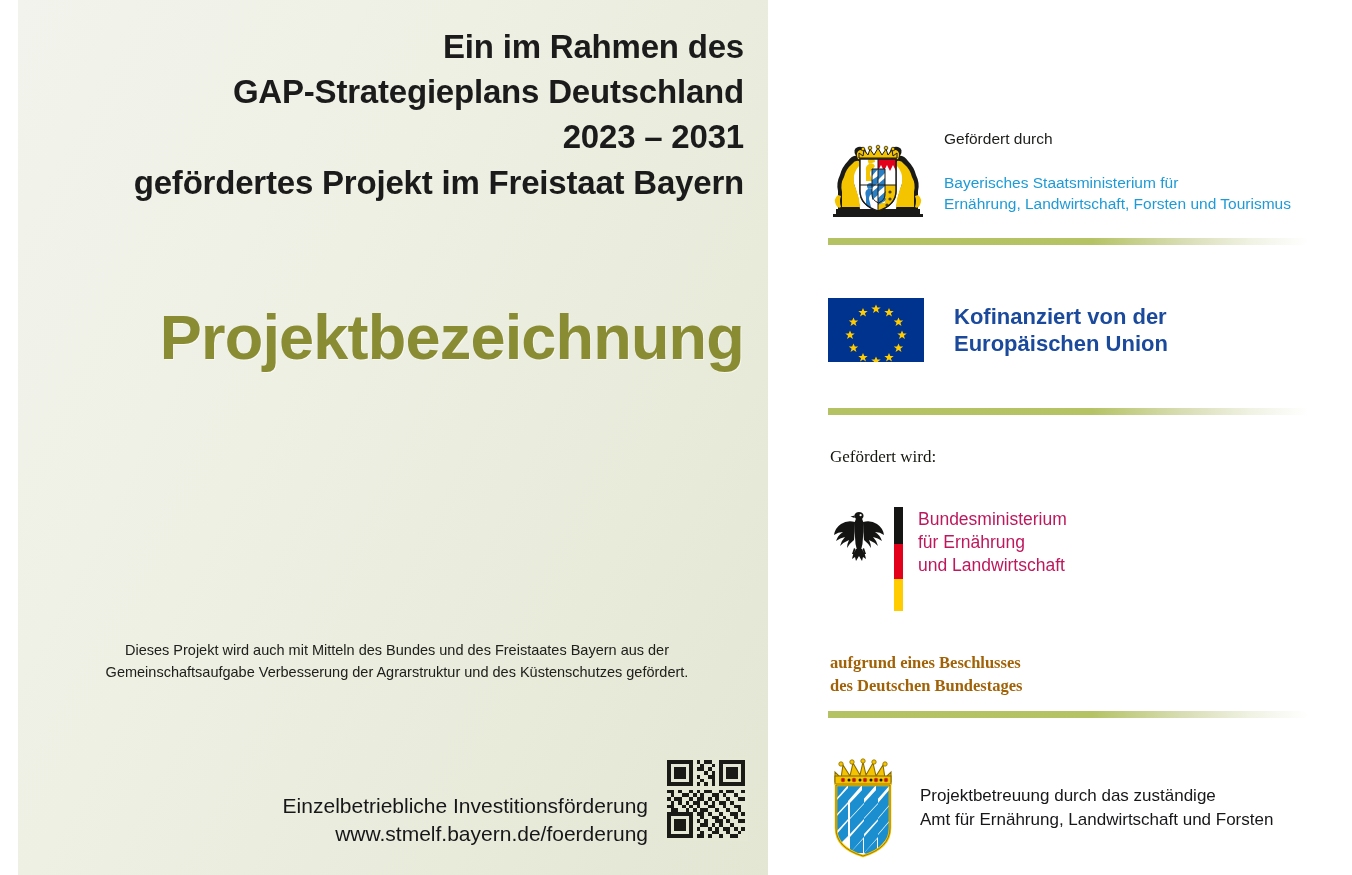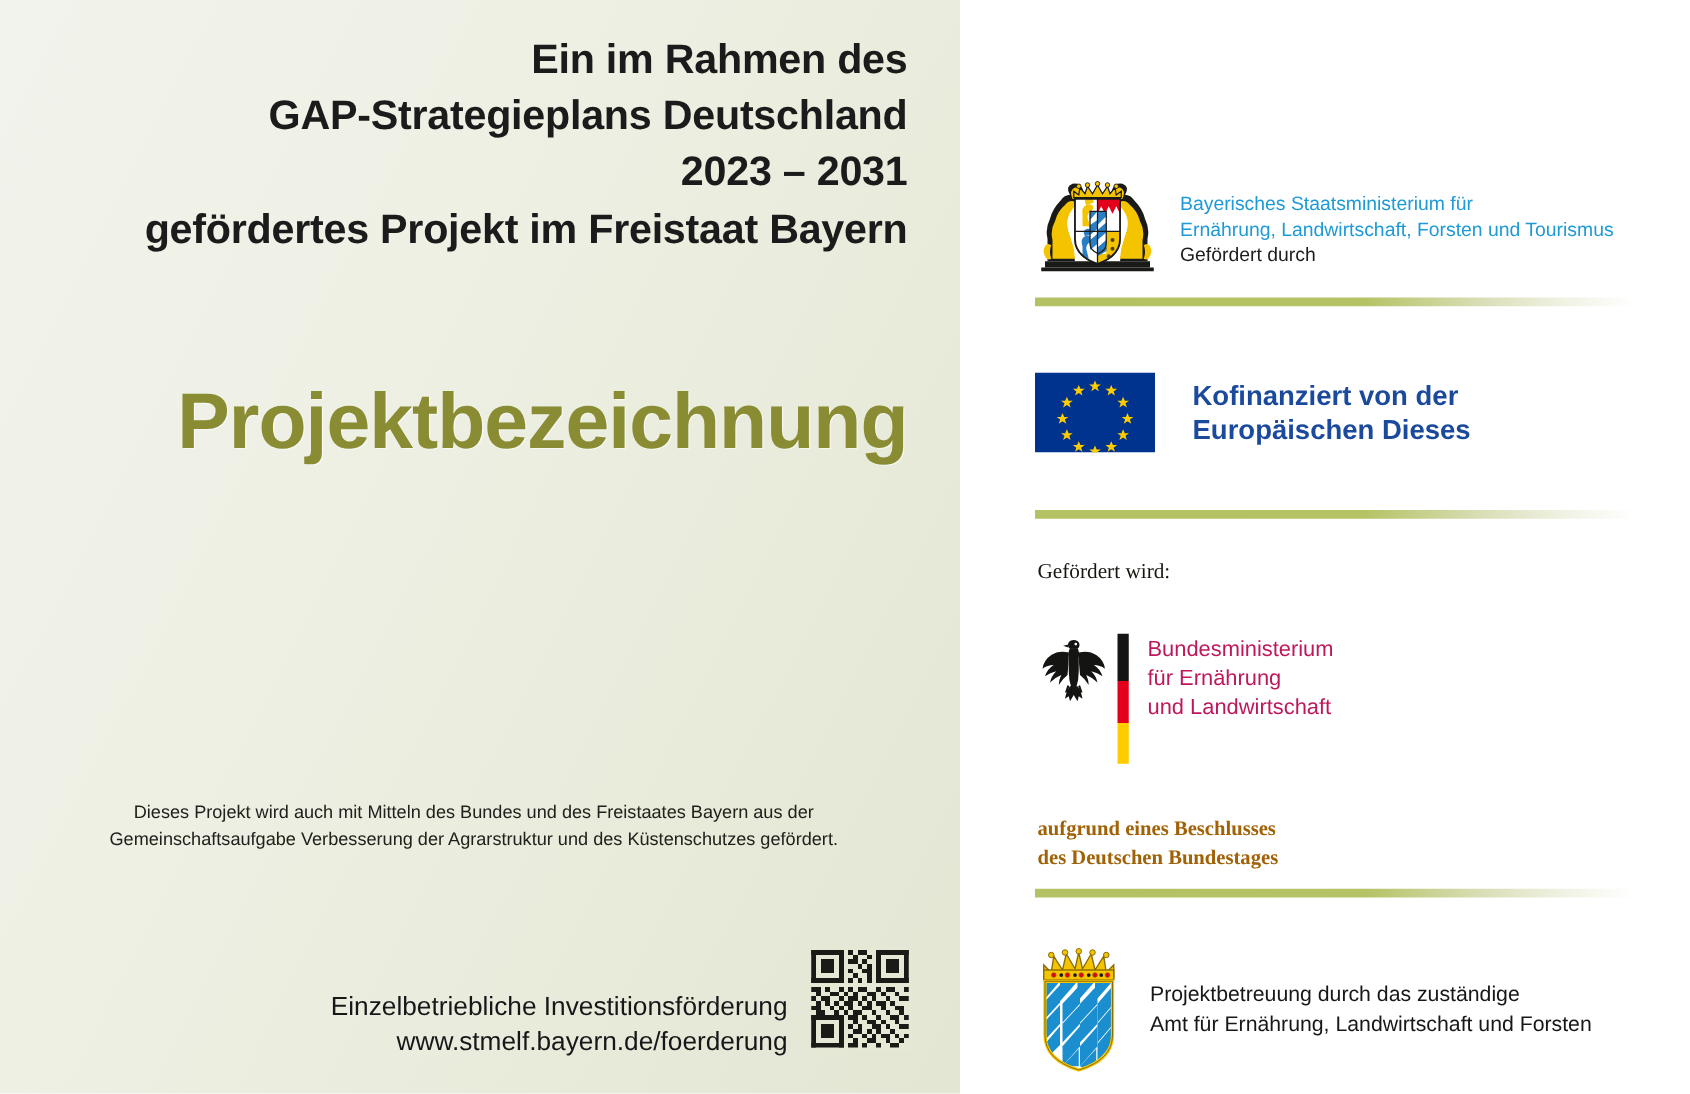--- a/index.html
+++ b/index.html
@@ -12,21 +12,21 @@
   }
   #board {
     position: relative;
     width: 1352px; height: 875px;
     background: #ffffff;
   }
 
   
   #left-panel {
     position: absolute;
-    left: 0; top: 0;
+    left: 18px; top: 0;
     width: 768px; height: 875px;
     background: linear-gradient(117deg, #f2f3ec 0%, #eef0e4 38%, #e8eada 72%, #e4e6d4 100%);
   }
 
   #headline {
     position: absolute;
     left: 0; top: 24px;
     width: 726px;
     text-align: right;
     color: #1b1b1b;
@@ -391,25 +391,25 @@
                 </g>
                 <path d="M44 30 L57 30 L57 56 Q57 61 50.5 64 Q44 61 44 56 Z" fill="none" stroke="#1a1a18" stroke-width="1"></path>
               </g>
               <line x1="50" y1="20" x2="50" y2="72" stroke="#1a1a18" stroke-width="1"></line>
               <line x1="32" y1="46" x2="68" y2="46" stroke="#1a1a18" stroke-width="1"></line>
             </g>
             <path d="M32 20 L68 20 L68 52 Q68 66 50 72 Q32 66 32 52 Z" fill="none" stroke="#1a1a18" stroke-width="1.4"></path>
           </svg>
         </div>
         <div id="stmelf-text">
+          <div id="stmelf-kicker">Gefördert durch</div>
           <div id="stmelf-name">
             <span class="ln">Bayerisches Staatsministerium für</span>
             <span class="ln">Ernährung, Landwirtschaft, Forsten und Tourismus</span>
           </div>
-          <div id="stmelf-kicker">Gefördert durch</div>
         </div>
       </div>
     </div>
 
     <div class="divider" id="div1"></div>
 
     <div class="block" id="blk-eu">
       <div class="row">
         <div id="eu-flag">
           <svg viewBox="0 0 96 64" aria-hidden="true">
@@ -449,21 +449,21 @@
                   <polygon points="0,-4 1.18,-1.24 4.1,-1.24 1.66,0.6 2.6,3.4 0,1.7 -2.6,3.4 -1.66,0.6 -4.1,-1.24 -1.18,-1.24"></polygon>
                 </g>
               <g transform="translate(35,14.5) scale(1.15)">
                   <polygon points="0,-4 1.18,-1.24 4.1,-1.24 1.66,0.6 2.6,3.4 0,1.7 -2.6,3.4 -1.66,0.6 -4.1,-1.24 -1.18,-1.24"></polygon>
                 </g>
             </g>
           </svg>
         </div>
         <div id="eu-text">
           <span class="ln">Kofinanziert von der</span>
-          <span class="ln">Europäischen Dieses</span>
+          <span class="ln">Europäischen Union</span>
         </div>
       </div>
     </div>
 
     <div class="divider" id="div2"></div>
 
     <div class="block" id="blk-bmel">
       <div id="bmel-kicker">Gefördert wird:</div>
       <div id="bmel-logo">
         <div id="bmel-eagle">

